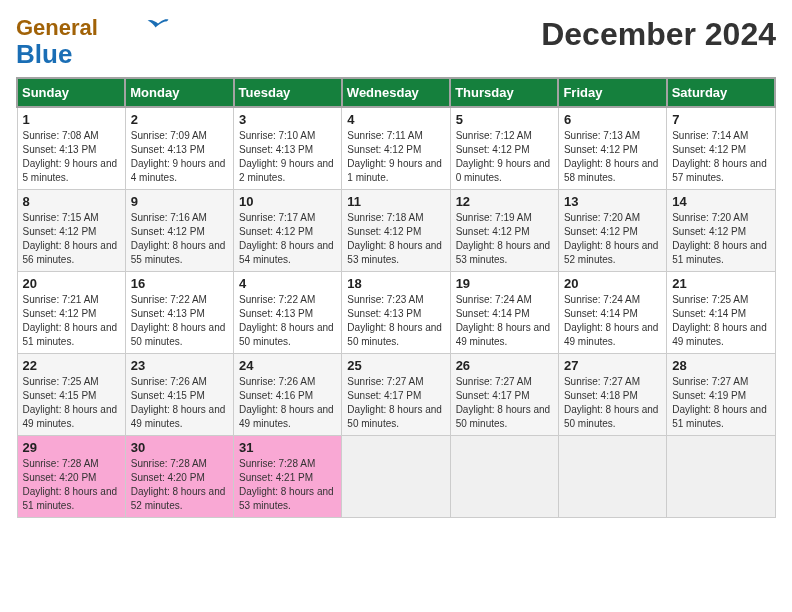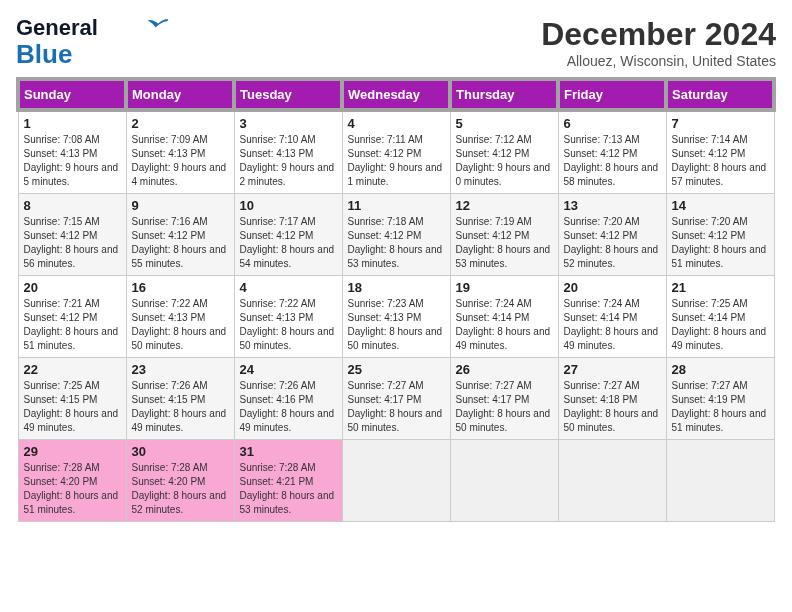--- a/index.html
+++ b/index.html
@@ -20,21 +20,21 @@
       display: flex;
       flex-direction: column;
       align-items: flex-start;
     }
     .logo-text {
       font-size: 22px;
       font-weight: bold;
       color: #333;
       line-height: 1.1;
     }
-    .logo-text span { color: #0f172a; }
+    .logo-text span { color: #a16207; }
     .logo-bird {
       width: 24px;
       height: 18px;
       margin-left: 48px;
       margin-top: -4px;
     }
     .title-block {
       text-align: right;
     }
     .month-title {
@@ -46,27 +46,27 @@
     .location {
       font-size: 14px;
       color: #555;
     }
     .calendar {
       width: 100%;
       border-collapse: collapse;
       font-size: 11px;
     }
     .calendar th {
-      background: #a21caf;
+      background: #15803d;
       color: #fff;
       padding: 6px 4px;
       text-align: left;
       font-size: 13px;
       font-weight: bold;
-      border: 4px solid #a3a3a3;
+      border: 2px solid #a3a3a3;
     }
     .calendar td {
       border: 1px solid #ccc;
       vertical-align: top;
       padding: 4px 5px;
       width: 108px;
       min-height: 80px;
       background: #fff;
     }
     .calendar tr:nth-child(even) td {
@@ -101,21 +101,20 @@
         <span>General</span>
       </span>
       <svg class="logo-bird" viewBox="0 0 30 20" xmlns="http://www.w3.org/2000/svg">
         <path d="M28,2 C24,0 18,4 15,7 C12,4 6,1 2,3 C6,5 10,8 12,12 C14,10 16,8 20,6 C24,4 27,5 28,2Z" fill="#1a6eb5"></path>
       </svg>
     </div>
     <span class="logo-text" style="color:#1a6eb5; font-size:26px; font-weight:bold;">Blue</span>
   </div>
   <div class="title-block">
     <div class="month-title">December 2024</div>
-    <div class="location">Allouez, Wisconsin, United States</div>
   </div>
 </div>
 
 <table class="calendar">
   <thead>
     <tr>
       <th>Sunday</th>
       <th>Monday</th>
       <th>Tuesday</th>
       <th>Wednesday</th>

